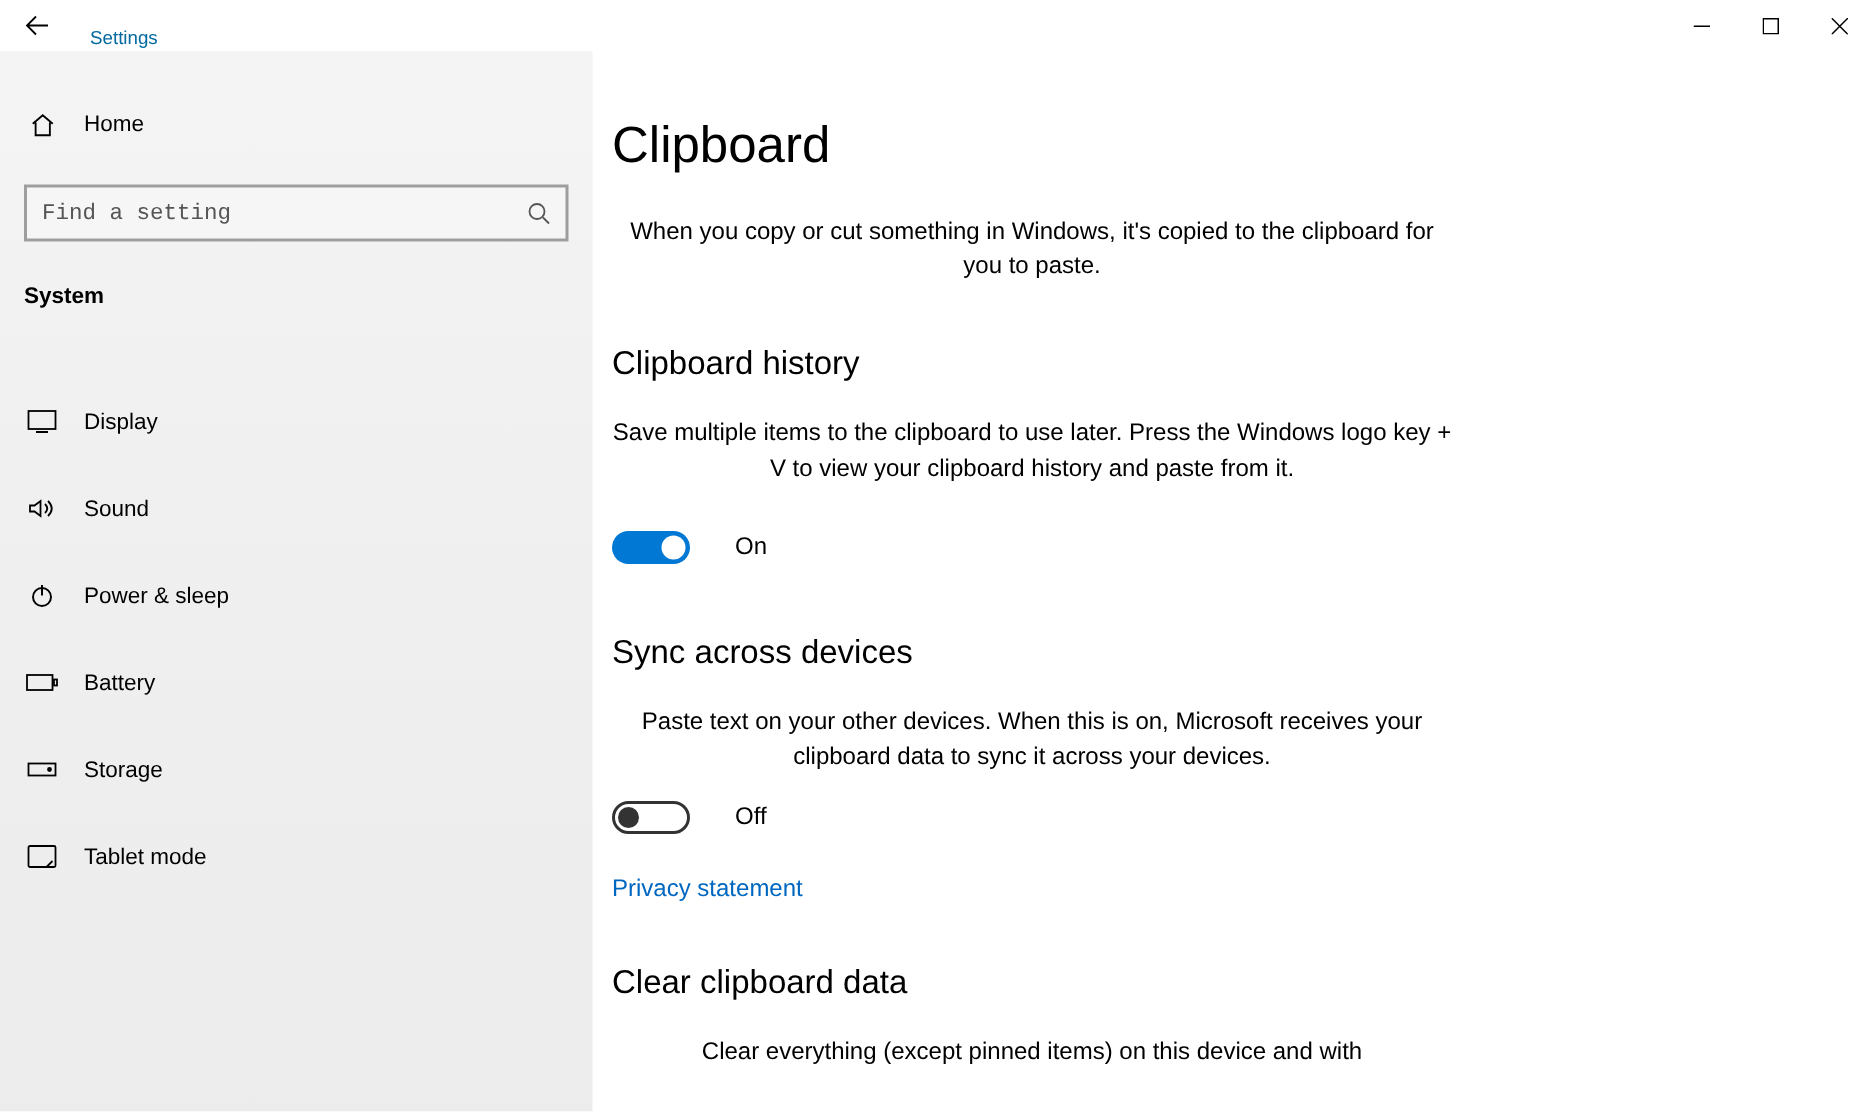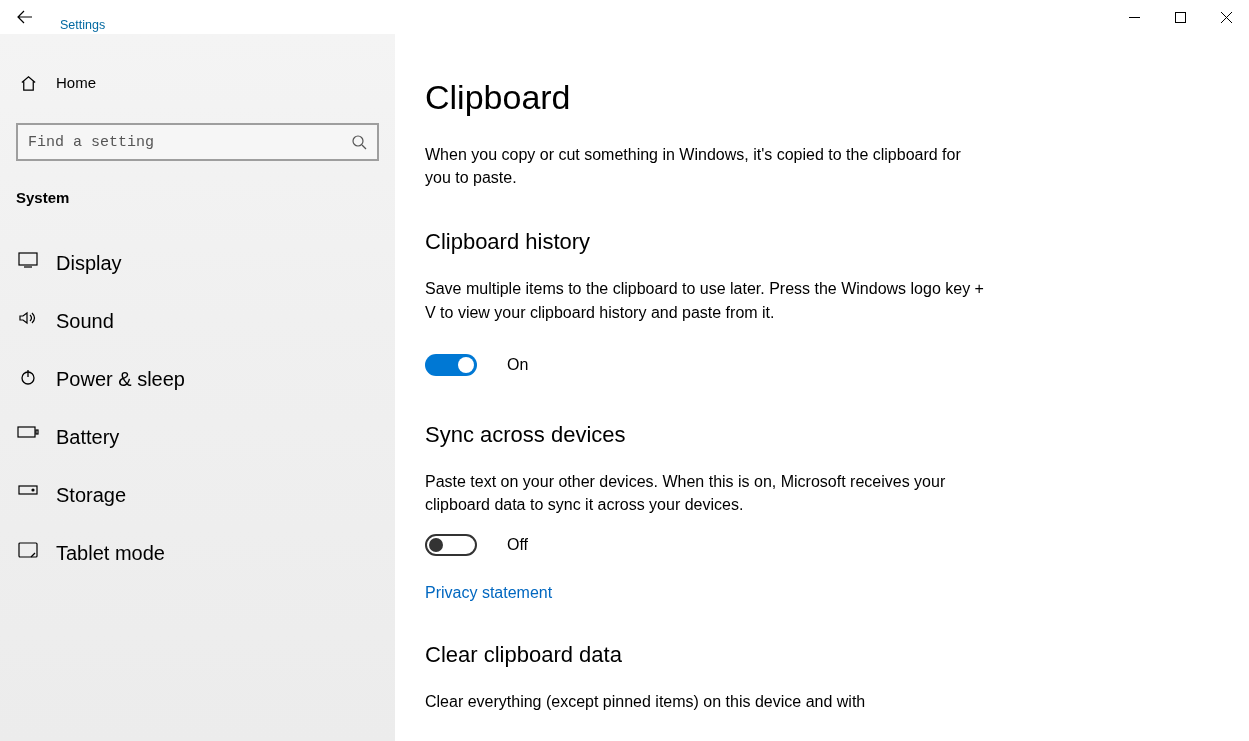--- a/index.html
+++ b/index.html
@@ -60,41 +60,42 @@
     font-size: 15px; color:#555; outline:none;
     font-family: Liberation Mono, monospace;
   }
   .searchbox input::placeholder{ color:#555; }
   .category {
     font-weight:600; font-size:15px;
     padding: 10px 16px 6px 16px;
   }
   .navlist { margin-top: 40px; }
   .navitem {
-    display:flex; align-items:flex-start;
+    display:flex; align-items:center;
     height: 58px;
     padding: 0 16px;
-    font-size:20px;
+    font-size:15px;
   }
   .navitem .ico { width:24px; display:flex; justify-content:center; margin-right:16px;}
   .content {
     flex:1;
-    padding: 44px 0 0 30px;
+    padding: 44px 0 0 13px;
     overflow:hidden;
   }
   .content h1 {
     font-weight:300;
     font-size: 34px;
     margin-bottom: 26px;
   }
   .content p.desc {
     font-size: 16px;
     max-width: 560px;
     line-height: 1.45;
     margin-bottom: 40px;
+    text-align: center;
   }
   .content h2 {
     font-weight:400;
     font-size: 22px;
     margin-bottom: 22px;
   }
   .toggle-row {
     display:flex; align-items:center; gap:30px;
     margin-bottom: 46px;
   }

